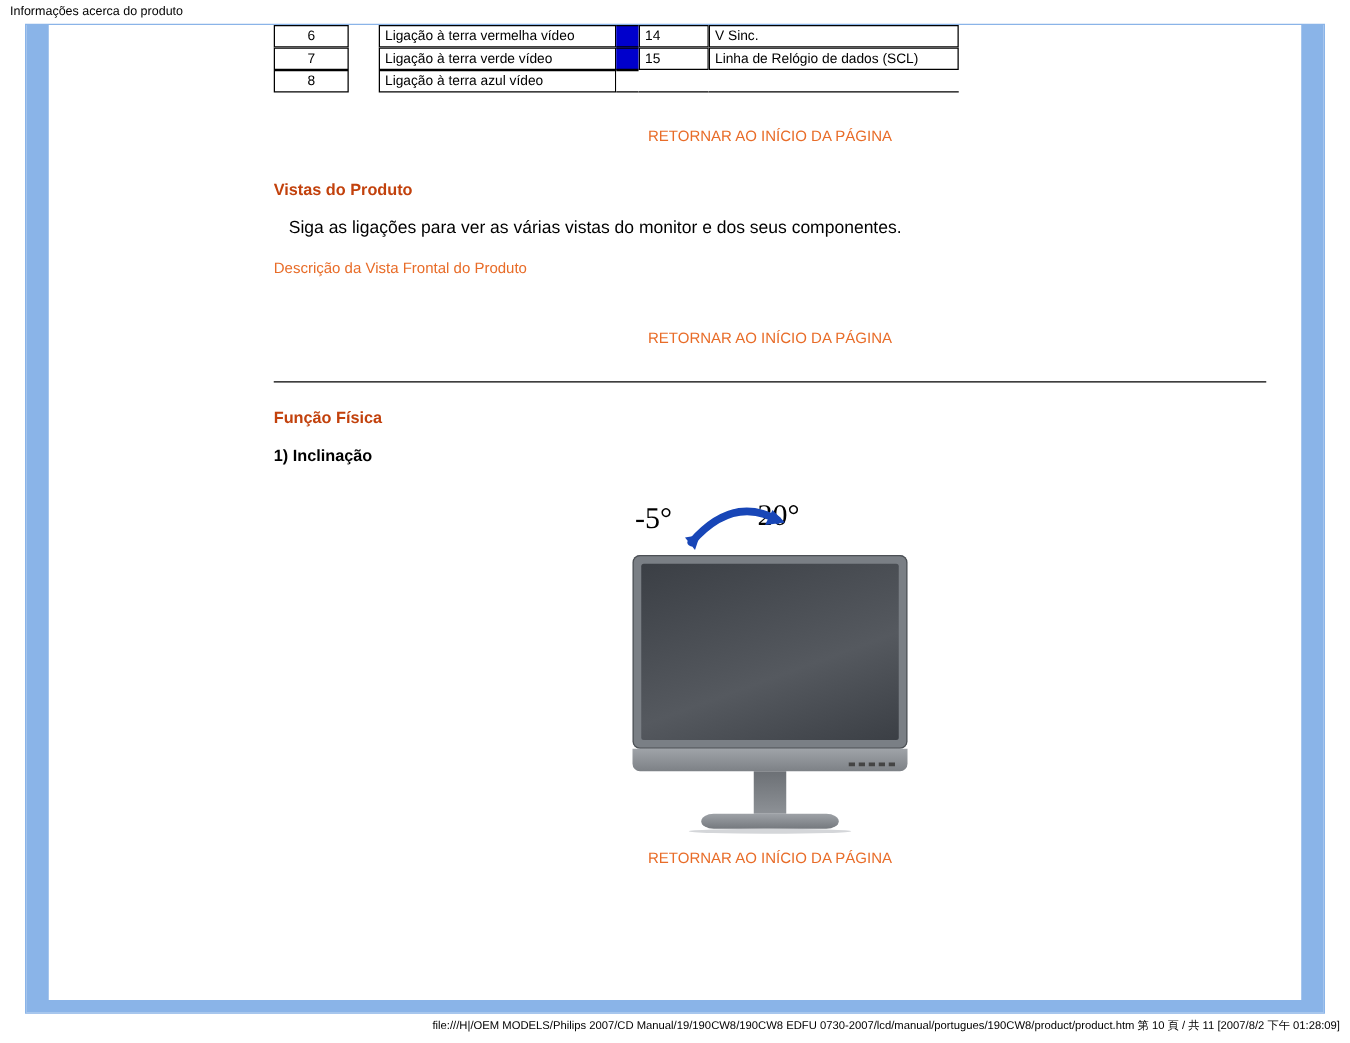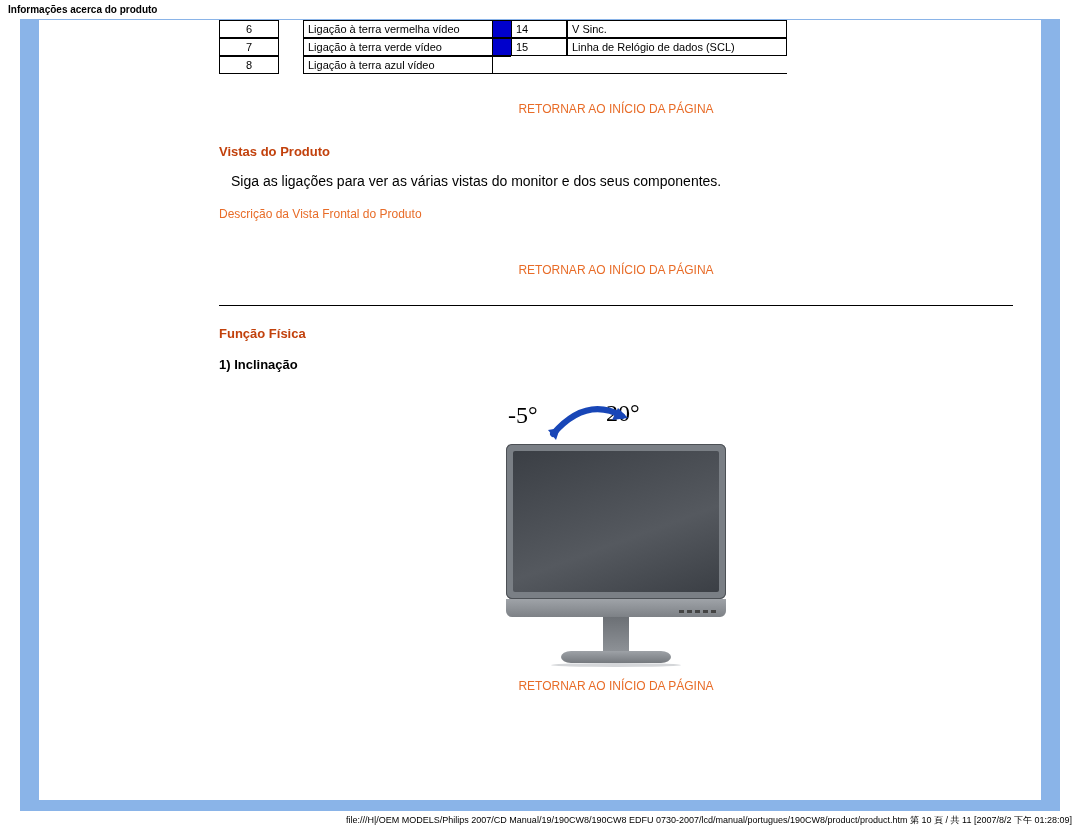--- a/index.html
+++ b/index.html
@@ -7,21 +7,20 @@
     margin: 0;
     background: #fff;
     font-family: Arial, Helvetica, sans-serif;
     font-size: 12px;
     color: #000;
   }
   .page-header {
     font-size: 10px;
     padding: 4px 4px 0 8px;
     color: #000;
-    font-weight: bold;
   }
   .file-path {
     font-size: 9px;
     padding: 3px 8px;
     color: #000;
     text-align: right;
   }
   .outer-frame {
     margin: 4px 20px 0 20px;
     border: 1px solid #8ab4e8;
@@ -63,21 +62,21 @@
   .cell.gap {
     width: 18px;
     border-top: 1px solid #000;
     border-bottom: 1px solid #000;
     border-left: none;
     border-right: none;
     background: #0000cc;
   }
   .cell.gap-empty { background: #fff; border-left:none;border-right:none; }
   .cell.numR { width: 56px; text-align: left; }
-  .cell.descR { width: 220px; }
+  .cell.descR { width: 200px; }
   .return-link {
     text-align: center;
     margin: 28px 0;
   }
   .return-link a,
   .link-front {
     color: #e86c28;
     text-decoration: none;
     font-size: 12px;
     cursor: pointer;

